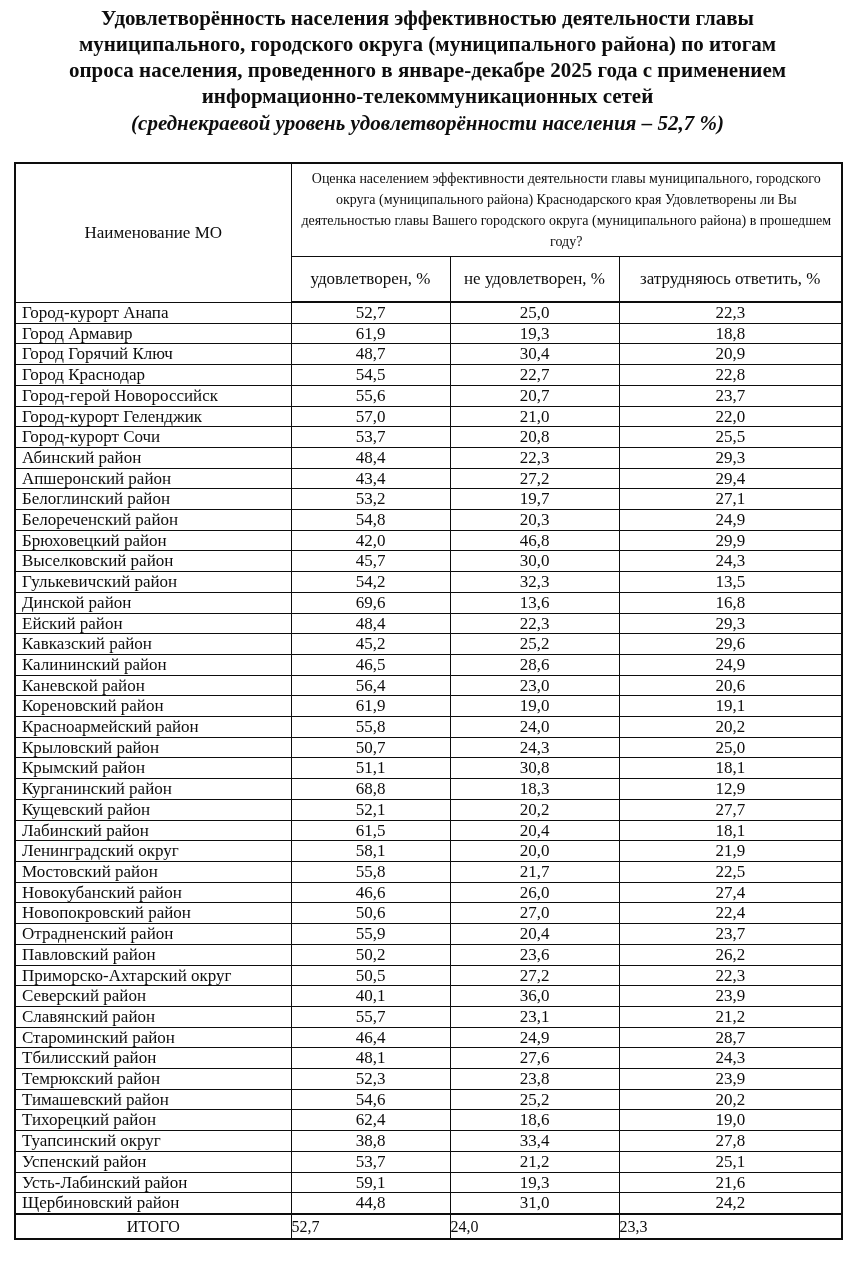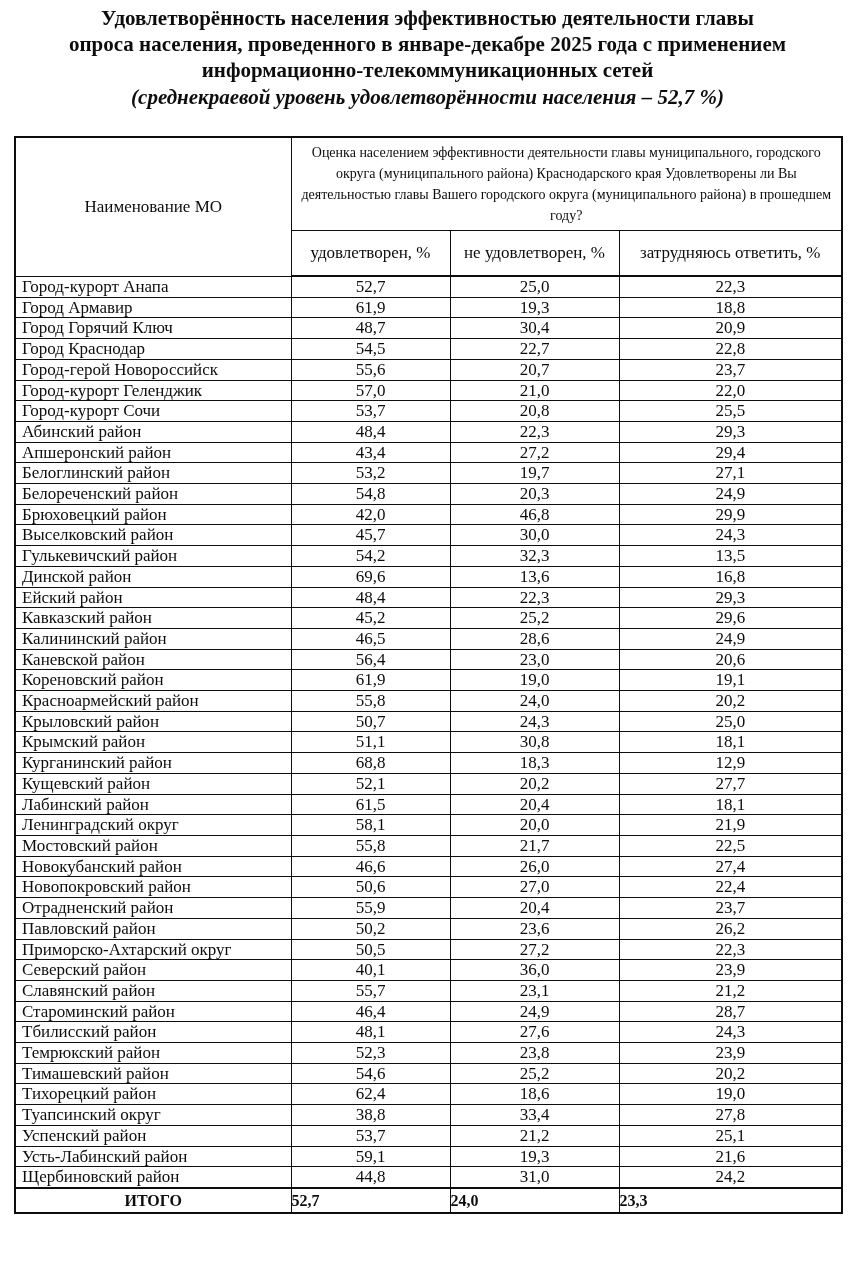--- a/index.html
+++ b/index.html
@@ -67,36 +67,37 @@
     vertical-align: middle;
   }
   tbody td.cell-name {
     text-align: left;
     padding-left: 6px;
   }
   tbody td.cell-value {
     text-align: center;
   }
   tr.total-row td {
-    font-weight: bold;
+    font-weight: normal;
     border-top: 2px solid #0d0d0d;
     height: 23px;
     line-height: 23px;
     margin-top: 44px;
   }
   tr.total-row td.cell-name {
     text-align: center;
     padding-left: 0;
   }
 </style>
 </head>
 <body>
 
 <div class="title-block">
   <div class="title-line">Удовлетворённость населения эффективностью деятельности главы</div>
+  <div class="title-line">муниципального, городского округа (муниципального района) по итогам</div>
   <div class="title-line">опроса населения, проведенного в январе-декабре 2025 года с применением</div>
   <div class="title-line">информационно-телекоммуникационных сетей</div>
   <div class="title-subtitle">(среднекраевой уровень удовлетворённости населения – 52,7 %)</div>
 </div>
 
 <table class="survey">
   <colgroup>
     <col style="width:276px">
     <col style="width:159px">
     <col style="width:169px">

